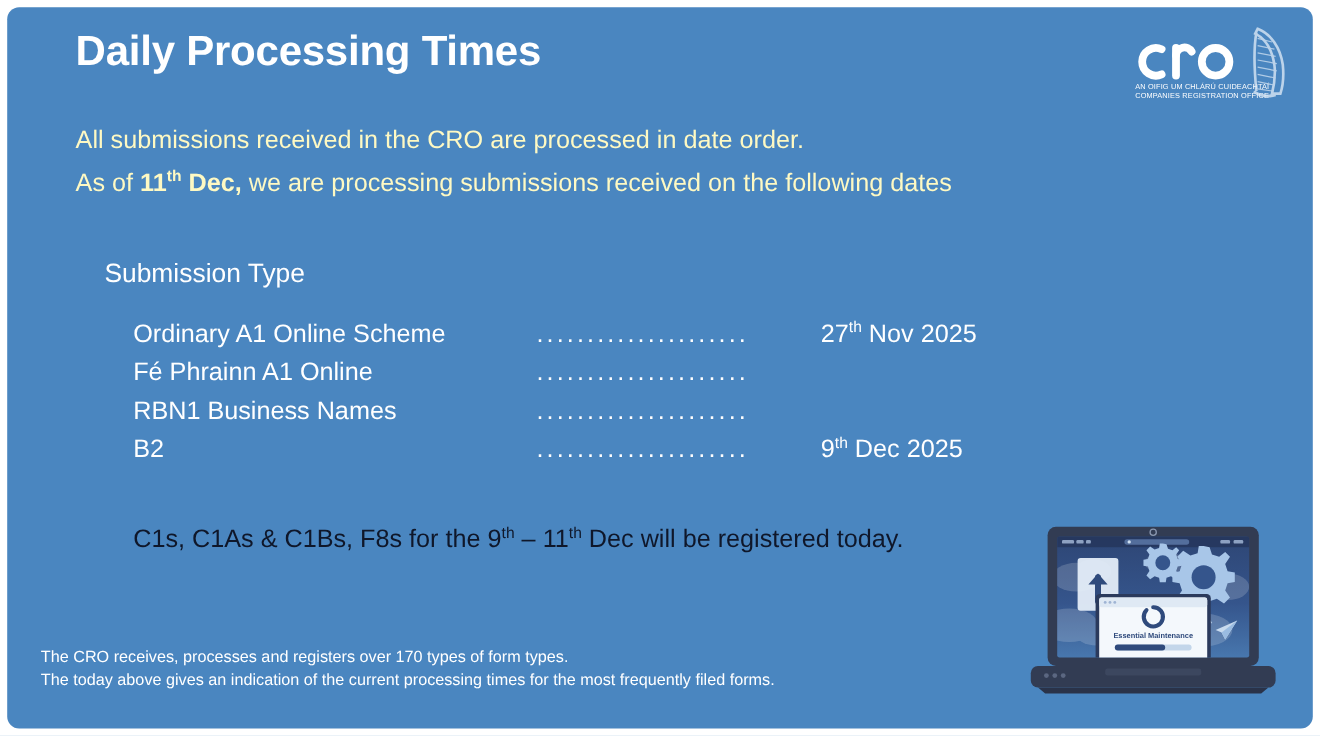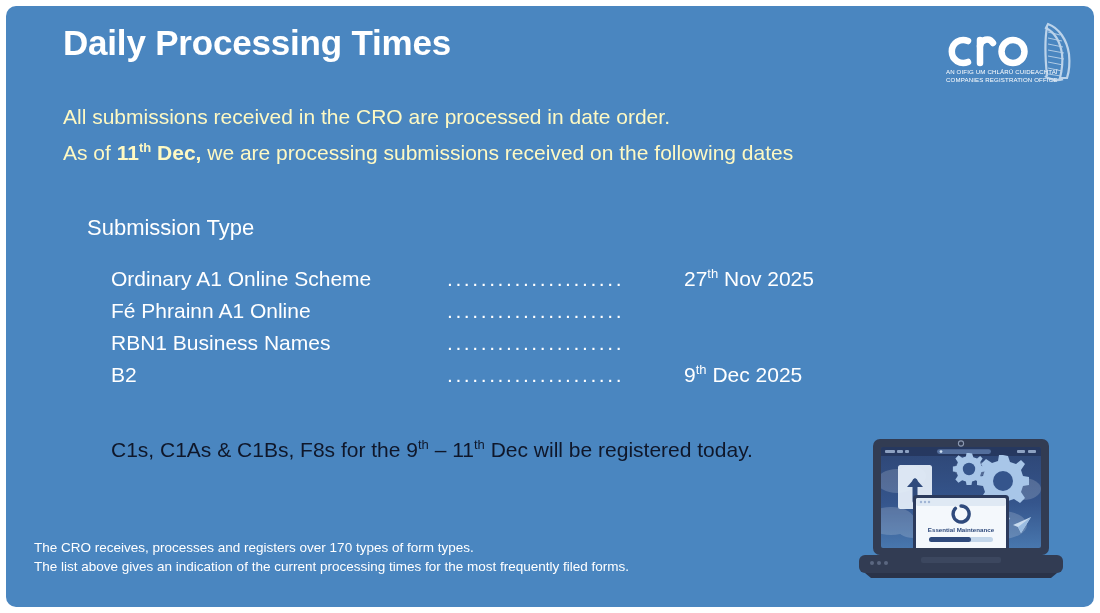--- a/index.html
+++ b/index.html
@@ -225,21 +225,21 @@
         <span class="r-dots">................................</span>
         <span class="r-date"><span>9</span><sup>th</sup><span> Dec 2025</span></span>
       </div>
 
     </div>
 
     <div id="note"><span>C1s, C1As &amp; C1Bs, F8s for the </span><span>9</span><sup>th</sup><span> – </span><span>11</span><sup>th</sup><span> Dec will be registered today.</span></div>
 
     <div id="footer">
       <div>The CRO receives, processes and registers over 170 types of form types.</div>
-      <div>The list above gives an indication of the current processing times for the most frequently filed forms.</div>
+      <div>The today above gives an indication of the current processing times for the most frequently filed forms.</div>
     </div>
 
     <div id="laptop">
       <svg width="220" height="152" viewBox="0 0 220 152" xmlns="http://www.w3.org/2000/svg">
         <defs>
           <clipPath id="scrClip">
             <rect x="30" y="18" width="160" height="101" rx="2"></rect>
           </clipPath>
           <linearGradient id="skyGrad" x1="0" y1="0" x2="0" y2="1">
             <stop offset="0%" stop-color="#2e4675"></stop>

